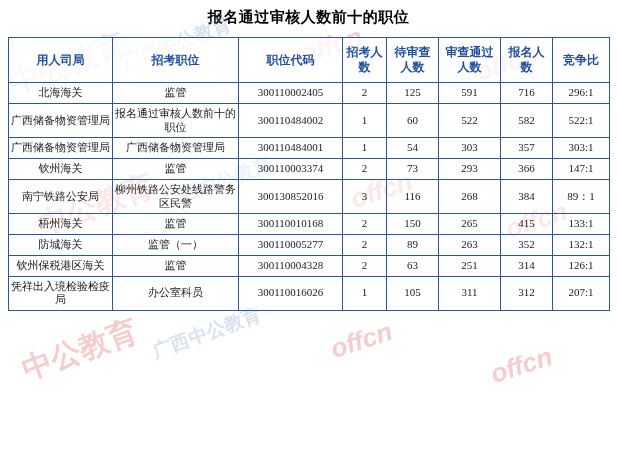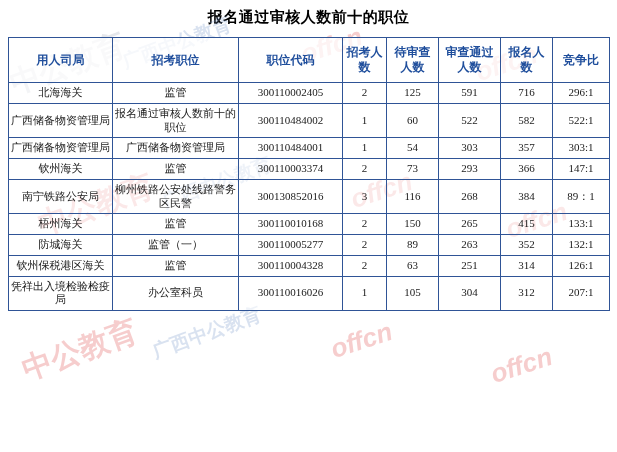--- a/index.html
+++ b/index.html
@@ -214,21 +214,21 @@
           <td>251</td>
           <td>314</td>
           <td>126:1</td>
         </tr>
         <tr>
           <td class="unit">凭祥出入境检验检疫局</td>
           <td class="post">办公室科员</td>
           <td class="code">300110016026</td>
           <td>1</td>
           <td>105</td>
-          <td>304</td>
+          <td>311</td>
           <td>312</td>
           <td>207:1</td>
         </tr>
       </tbody>
     </table>
   </div>
 
 </div>
 
 </body></html>

